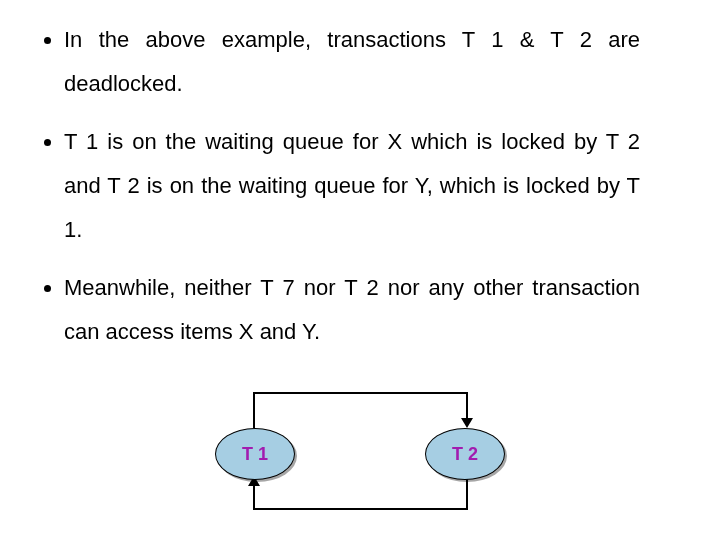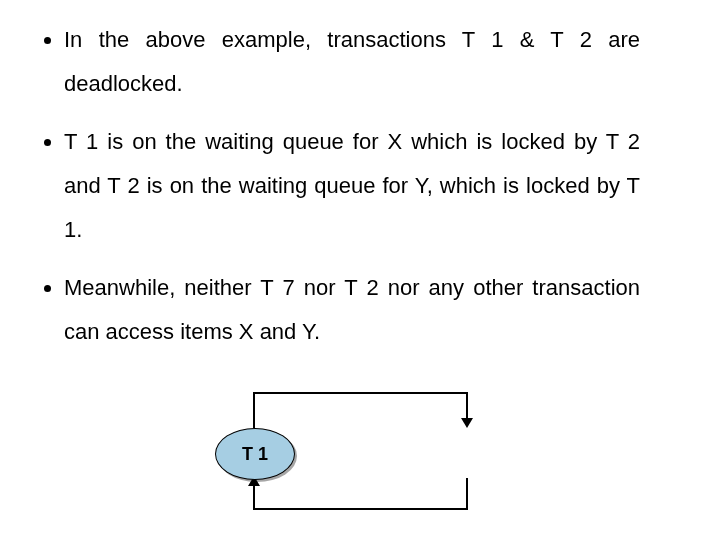--- a/index.html
+++ b/index.html
@@ -42,21 +42,21 @@
     height: 50px;
     background: #a6cee3;
     border: 1px solid #000000;
     border-radius: 50% / 50%;
     box-shadow: 2px 2px 0 rgba(0,0,0,0.35);
     display: flex;
     align-items: center;
     justify-content: center;
     font-size: 18px;
     font-weight: bold;
-    color: #000000;
+    color: #a21caf;
   }
   .node.t1 { left: 145px; top: 60px; }
   .node.t2 { left: 355px; top: 60px; }
 
   
   .edge-top-seg1 { 
     position: absolute;
     left: 183px; top: 24px;
     width: 2px; height: 36px;
     background: #000;
@@ -134,15 +134,18 @@
     <div class="arrow-top"></div>
 
     <div class="edge-bot-seg1"></div>
     <div class="edge-bot-seg2"></div>
     <div class="edge-bot-seg3"></div>
     <div class="arrow-bot"></div>
 
     <div class="node t1">
       <span>T 1</span>
     </div>
+    <div class="node t2">
+      <span>T 2</span>
+    </div>
   </div>
 
 </div>
 
 </body></html>

